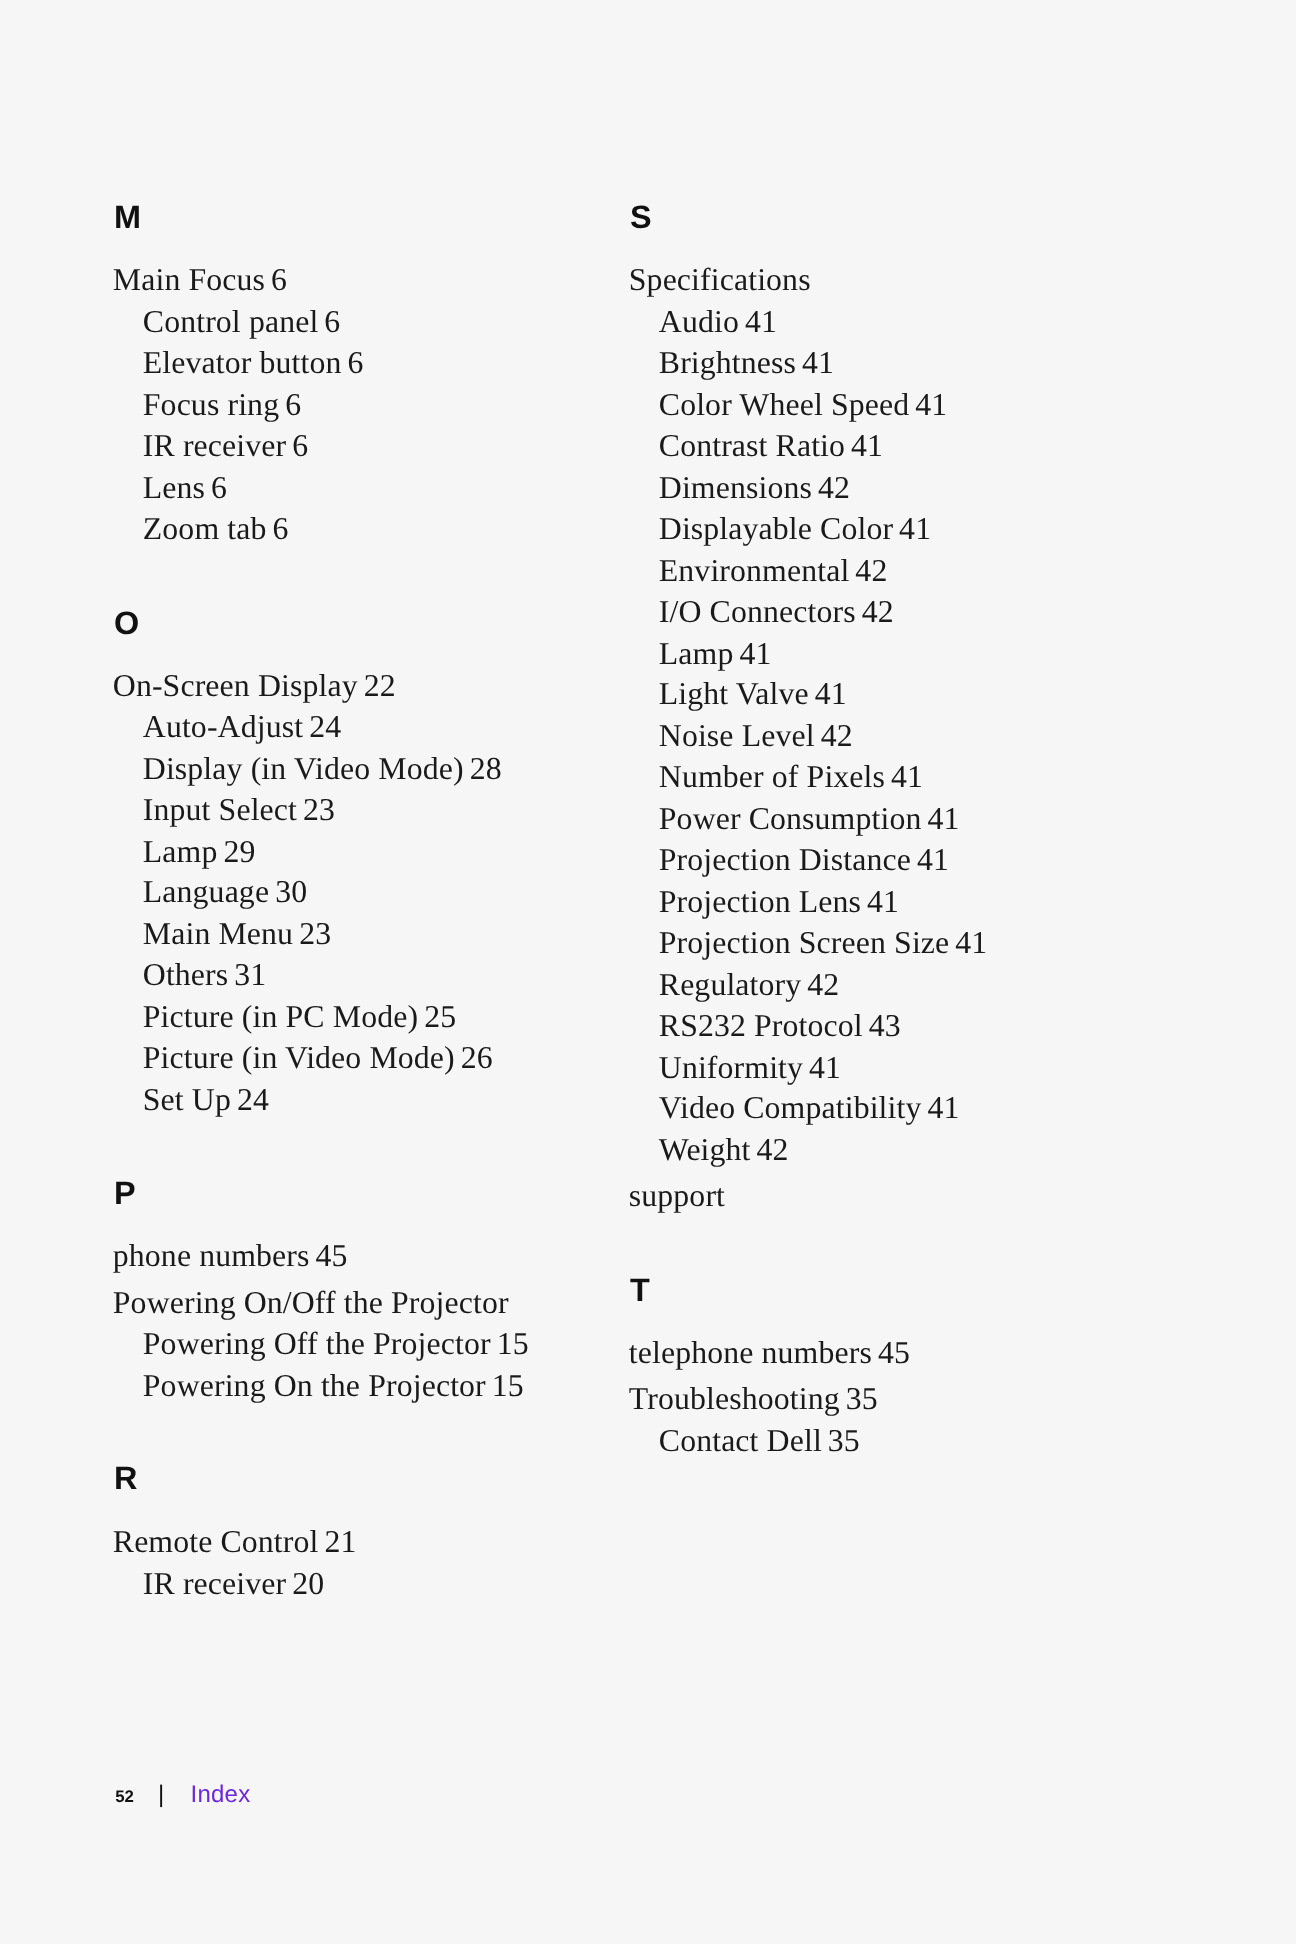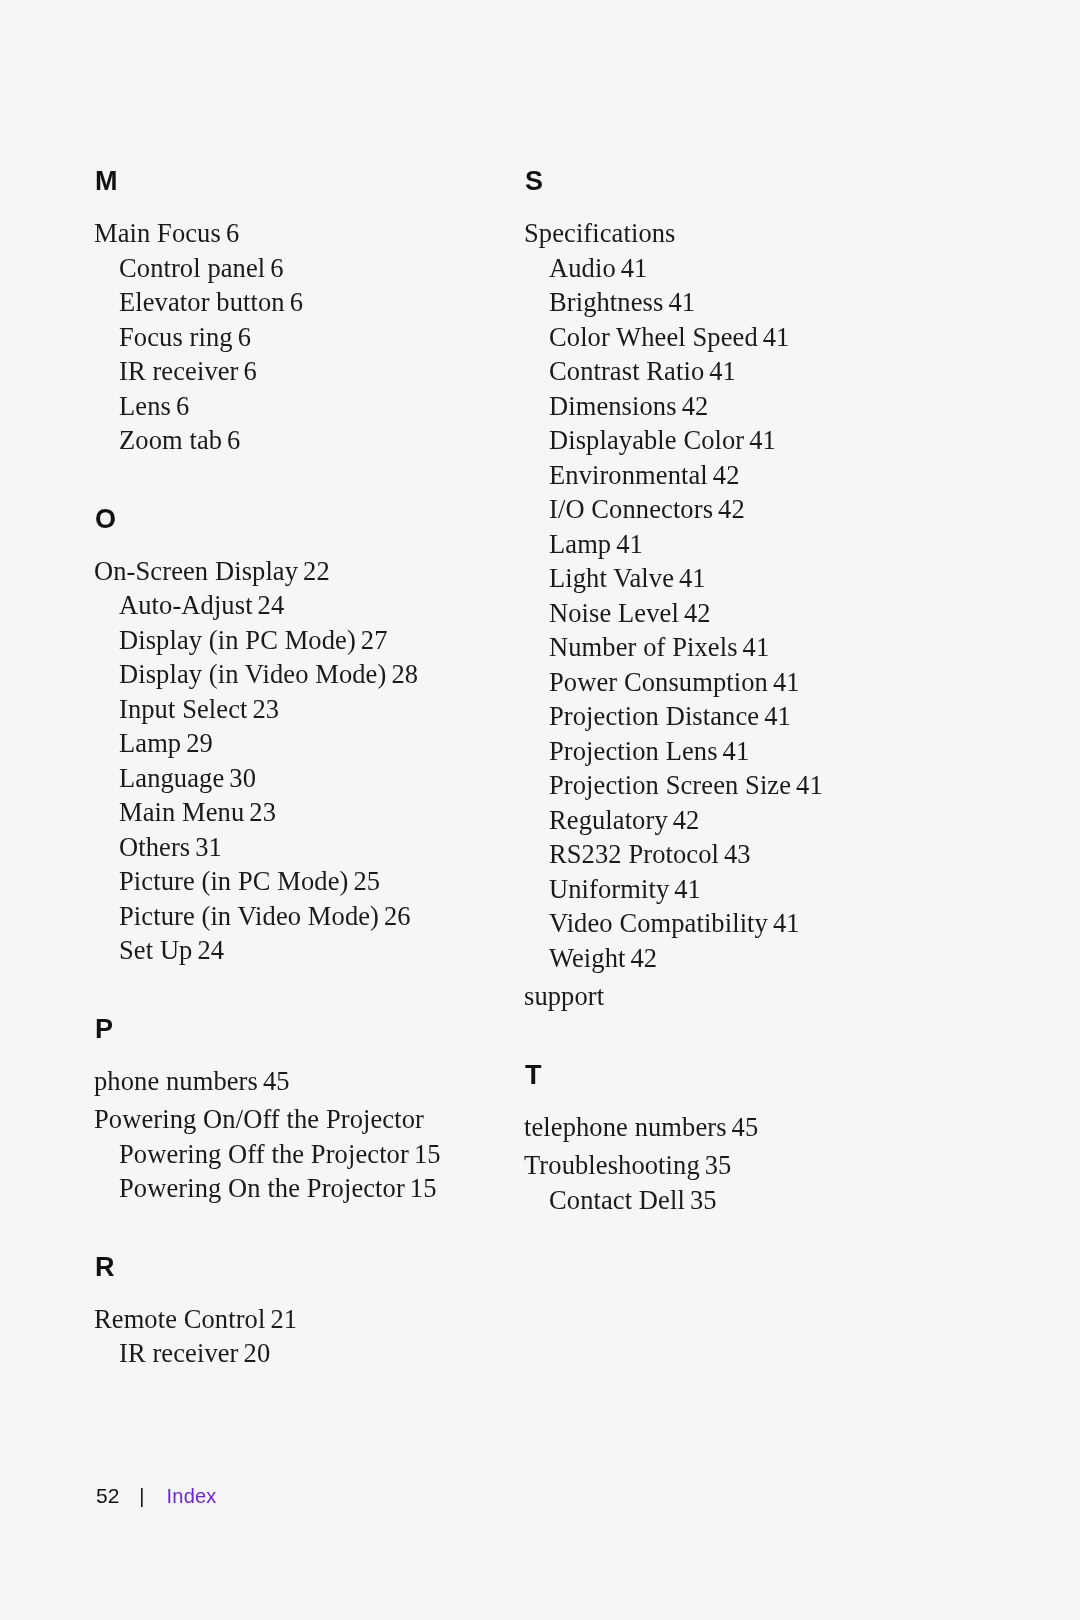--- a/index.html
+++ b/index.html
@@ -82,22 +82,22 @@
   .footer {
     position: absolute;
     left: 96px;
     bottom: 112px;
     display: flex;
     flex-direction: row;
     align-items: baseline;
     font-family: "Liberation Sans", "DejaVu Sans", sans-serif;
   }
   .footer .folio {
-    font-weight: normal;
-    font-size: 21px;
+    font-weight: bold;
+    font-size: 14px;
     color: #111111;
     letter-spacing: 0px;
   }
   .footer .sep {
     font-size: 20px;
     color: #111111;
     margin: 0 22px 0 20px;
     font-weight: 300;
   }
   .footer .label {
@@ -122,21 +122,20 @@
             <div class="entry level-2"><span class="label">IR receiver</span><span class="page-no">6</span></div>
             <div class="entry level-2"><span class="label">Lens</span><span class="page-no">6</span></div>
             <div class="entry level-2"><span class="label">Zoom tab</span><span class="page-no">6</span></div>
           </div>
         </div>
         <div class="section">
           <div class="section-letter">O</div>
           <div class="entry-group">
             <div class="entry level-1"><span class="label">On-Screen Display</span><span class="page-no">22</span></div>
             <div class="entry level-2"><span class="label">Auto-Adjust</span><span class="page-no">24</span></div>
-            <div class="entry level-2"><span class="label">Display (in PC Mode)</span><span class="page-no">27</span></div>
             <div class="entry level-2"><span class="label">Display (in Video Mode)</span><span class="page-no">28</span></div>
             <div class="entry level-2"><span class="label">Input Select</span><span class="page-no">23</span></div>
             <div class="entry level-2"><span class="label">Lamp</span><span class="page-no">29</span></div>
             <div class="entry level-2"><span class="label">Language</span><span class="page-no">30</span></div>
             <div class="entry level-2"><span class="label">Main Menu</span><span class="page-no">23</span></div>
             <div class="entry level-2"><span class="label">Others</span><span class="page-no">31</span></div>
             <div class="entry level-2"><span class="label">Picture (in PC Mode)</span><span class="page-no">25</span></div>
             <div class="entry level-2"><span class="label">Picture (in Video Mode)</span><span class="page-no">26</span></div>
             <div class="entry level-2"><span class="label">Set Up</span><span class="page-no">24</span></div>
           </div>

